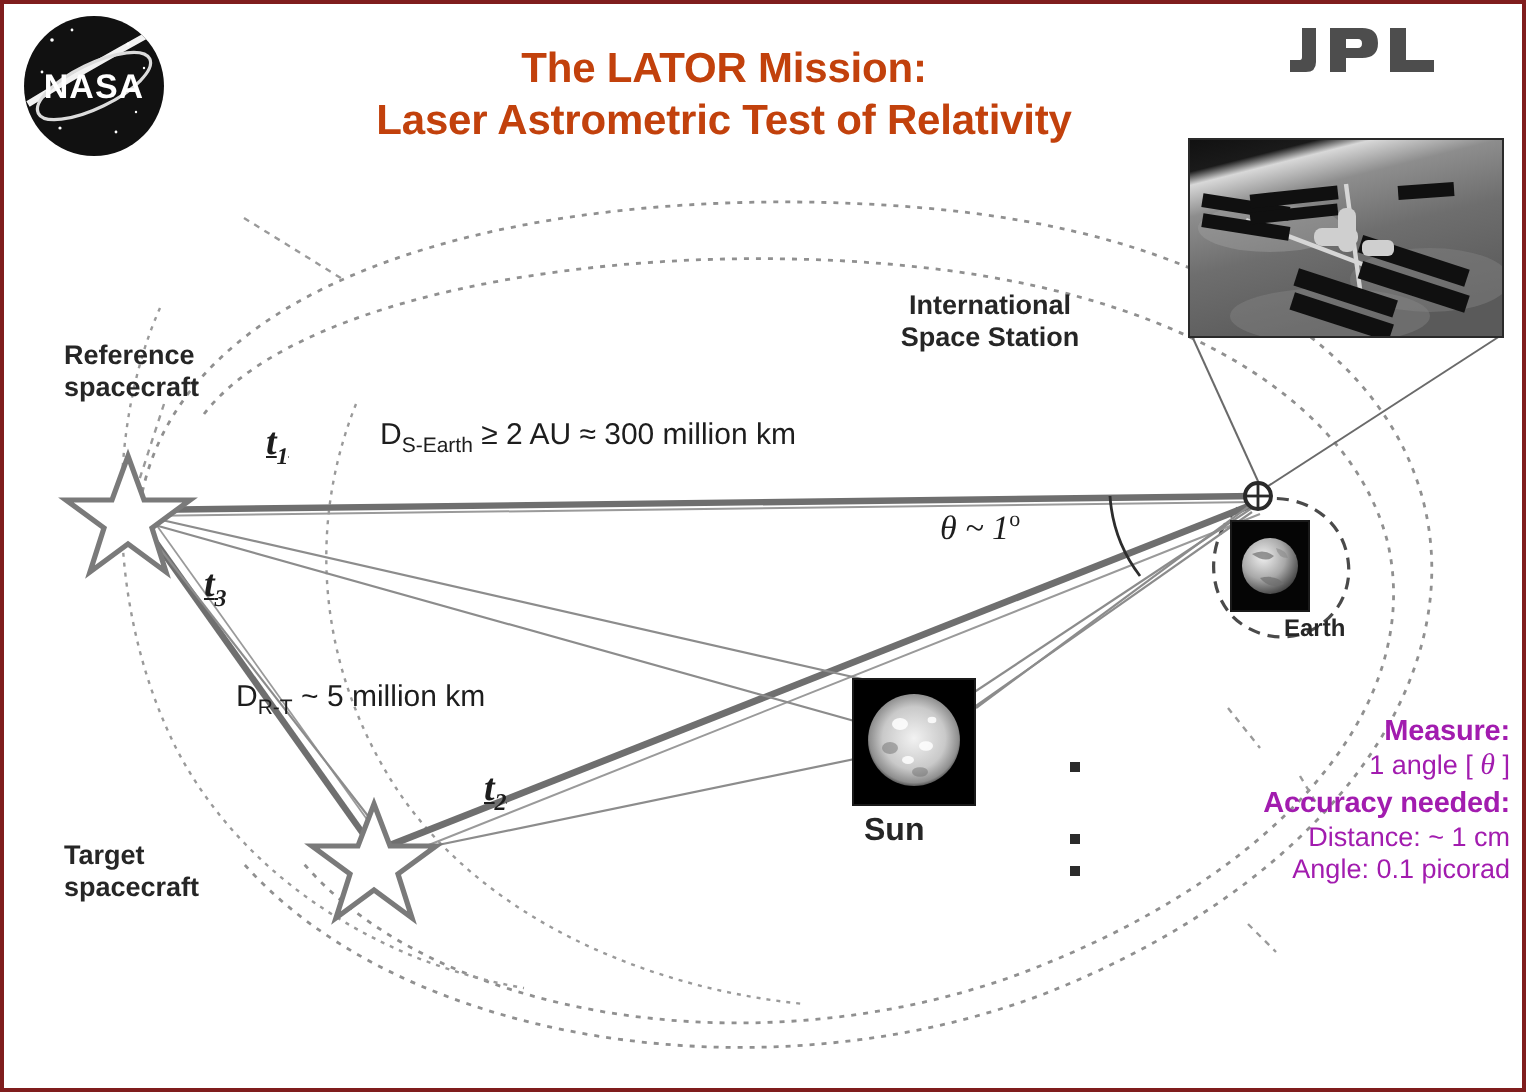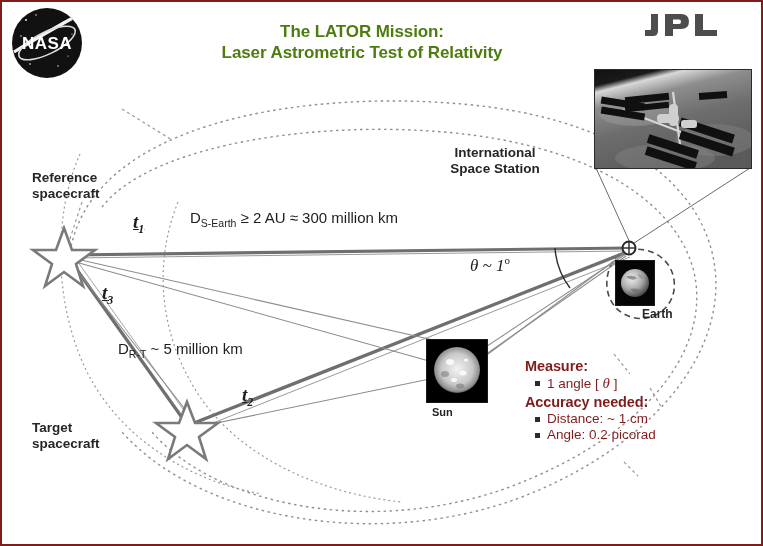--- a/index.html
+++ b/index.html
@@ -39,24 +39,24 @@
   
   #title-block {
     position: absolute;
     left: 150px;
     top: 20px;
     width: 420px;
     text-align: center;
     line-height: 1.22;
   }
   #title-block .tline {
-    font-size: 17px;
+    font-size: 21px;
     font-weight: bold;
     letter-spacing: -0.1px;
-    color: #4d7c0f;
+    color: #c2410c;
     display: block;
   }
 
   
   #diagram {
     position: absolute;
     left: 0;
     top: 0;
     width: 763px;
     height: 546px;
@@ -118,21 +118,21 @@
   }
   #lbl-earth {
     left: 604px;
     top: 305px;
     font-size: 12px;
     padding-left: 36px;
   }
   #lbl-sun {
     left: 430px;
     top: 404px;
-    font-size: 11px;
+    font-size: 16px;
   }
 
   .mathlabel {
     position: absolute;
     font-family: "Liberation Serif", serif;
     color: #1d1d1d;
     white-space: nowrap;
   }
   #lbl-d-searth {
     left: 188px;
@@ -177,21 +177,22 @@
   }
   #lbl-theta .deg { font-size: 11px; vertical-align: super; font-style: normal;}
 
   
   #infoblock {
     position: absolute;
     left: 523px;
     top: 356px;
     width: 230px;
     font-family: "Liberation Sans", sans-serif;
-    color: #7f1d1d;
+    color: #a21caf;
+    text-align: right;
   }
   #infoblock .head {
     font-size: 14.5px;
     font-weight: bold;
     margin: 0 0 1px 0;
     letter-spacing: -0.1px;
   }
   #infoblock ul {
     list-style: none;
     margin: 0 0 2px 0;
@@ -454,17 +455,17 @@
   <div id="lbl-theta"><span>θ</span><span> ~ 1</span><span class="deg">o</span></div>
 
   <div id="infoblock">
     <div class="head">Measure:</div>
     <ul>
       <li>1 angle [ <span class="thetachar">θ</span> ]</li>
     </ul>
     <div class="head">Accuracy needed:</div>
     <ul>
       <li>Distance: ~ 1 cm</li>
-      <li>Angle: 0.2 picorad</li>
+      <li>Angle: 0.1 picorad</li>
     </ul>
   </div>
 
 </div>
 
 </body></html>

